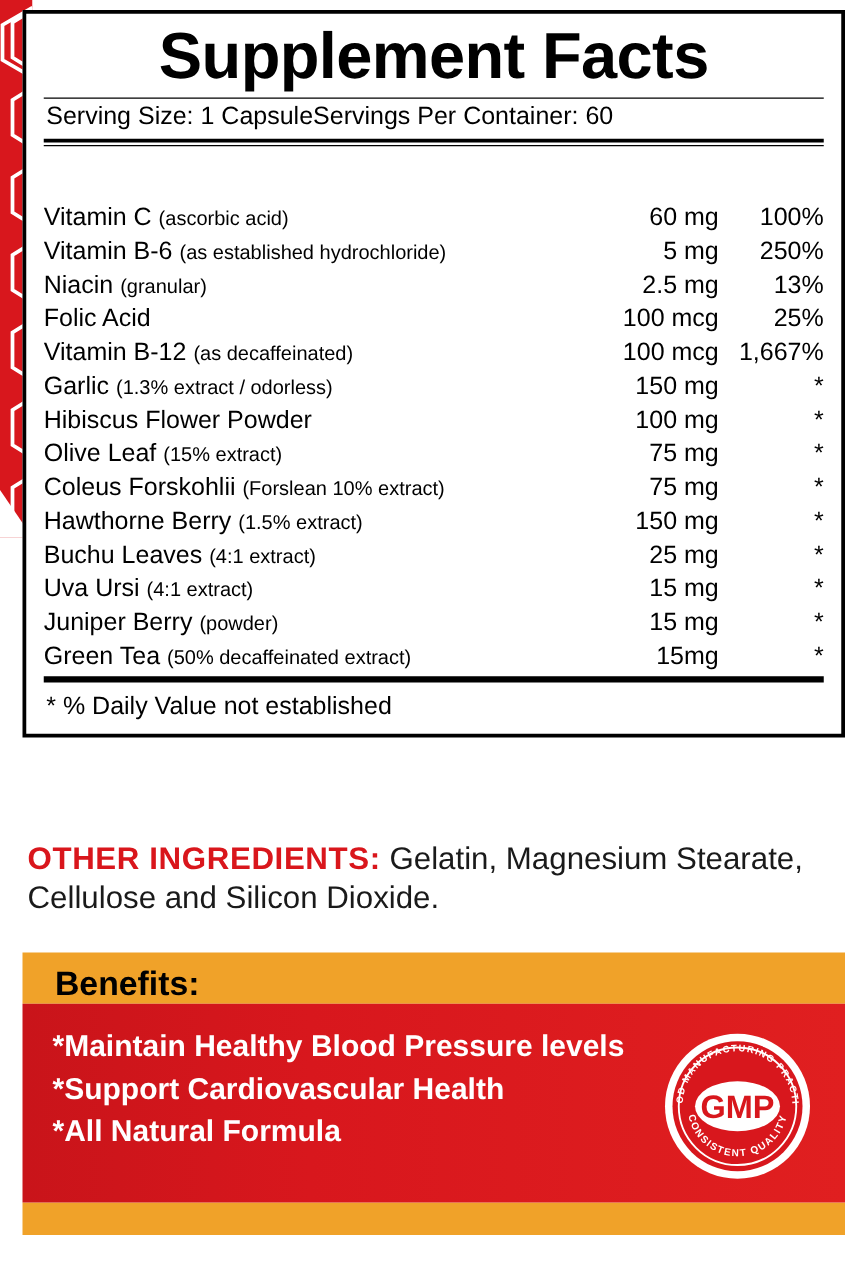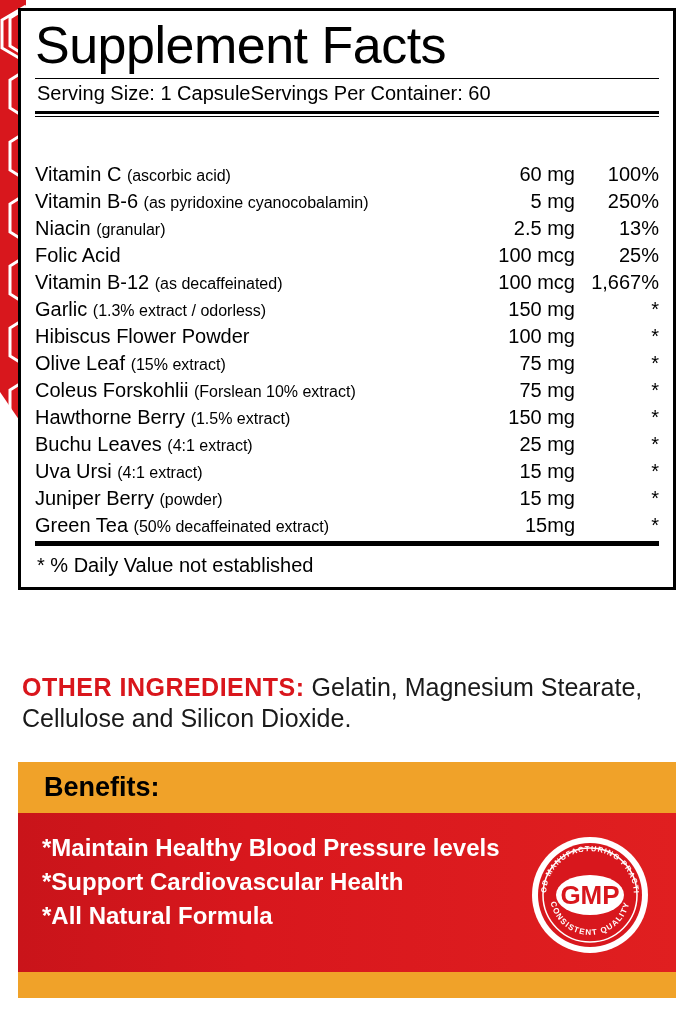--- a/index.html
+++ b/index.html
@@ -34,24 +34,24 @@
     top: 8px;
     width: 658px;
     box-sizing: border-box;
     border: 3px solid #000;
     background: #fff;
     padding: 6px 14px 10px 14px;
     z-index: 2;
   }
   .sf-title {
     font-size: 52px;
-    font-weight: normal;
+    font-weight: bold;
     line-height: 1.02;
     letter-spacing: -0.5px;
-    text-align: left;
+    text-align: center;
     color: #000;
     margin: 2px 0 6px 0;
     font-family: "Liberation Sans", sans-serif;
   }
   .rule-thick {
     height: 5px;
     background: #000;
     margin: 2px 0;
   }
   .rule-med {
@@ -126,21 +126,21 @@
   
   .benefits {
     position: absolute;
     left: 18px;
     top: 762px;
     width: 658px;
     z-index: 2;
   }
   .ben-head {
     background: #f0a229;
-    padding: 10px 26px 10px 26px;
+    padding: 10px 26px 0 26px;
     box-sizing: border-box;
   }
   .ben-head-text {
     font-size: 27px;
     font-weight: bold;
     color: #000;
   }
   .ben-body {
     background: #d8171d;
     background: linear-gradient(90deg,#c9141a 0%, #d8171d 35%, #e01f20 100%);
@@ -206,21 +206,21 @@
   <div class="rule-thin"></div>
 
   <table class="sf-table">
     <tbody>
       <tr>
         <td class="nm"><span>Vitamin C</span> <span class="sub">(ascorbic acid)</span></td>
         <td class="amt">60 mg</td>
         <td class="dv">100%</td>
       </tr>
       <tr>
-        <td class="nm"><span>Vitamin B-6</span> <span class="sub">(as pyridoxine cyanocobalamin)</span></td>
+        <td class="nm"><span>Vitamin B-6</span> <span class="sub">(as established hydrochloride)</span></td>
         <td class="amt">5 mg</td>
         <td class="dv">250%</td>
       </tr>
       <tr>
         <td class="nm"><span>Niacin</span> <span class="sub">(granular)</span></td>
         <td class="amt">2.5 mg</td>
         <td class="dv">13%</td>
       </tr>
       <tr>
         <td class="nm"><span>Folic Acid</span> <span class="sub"></span></td>

